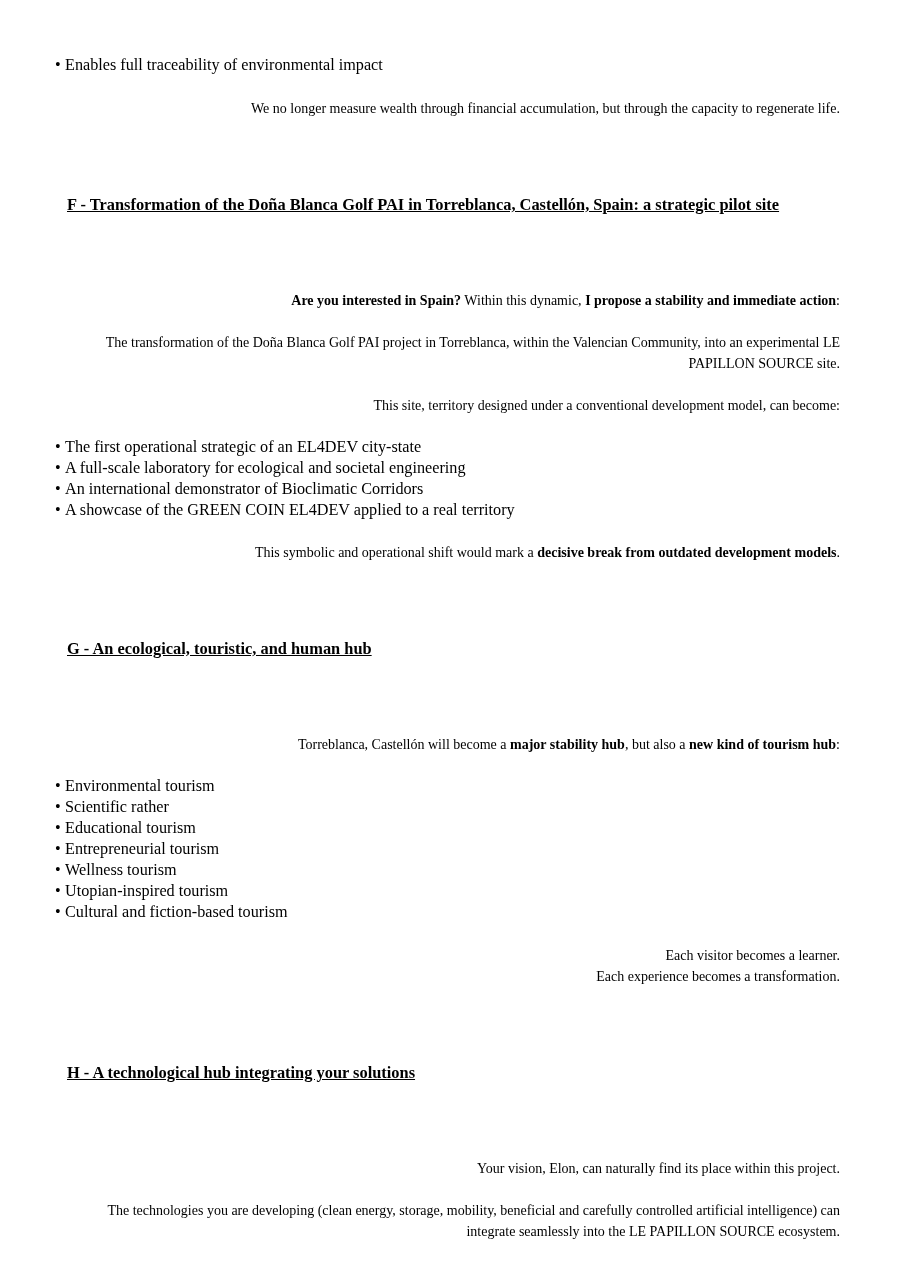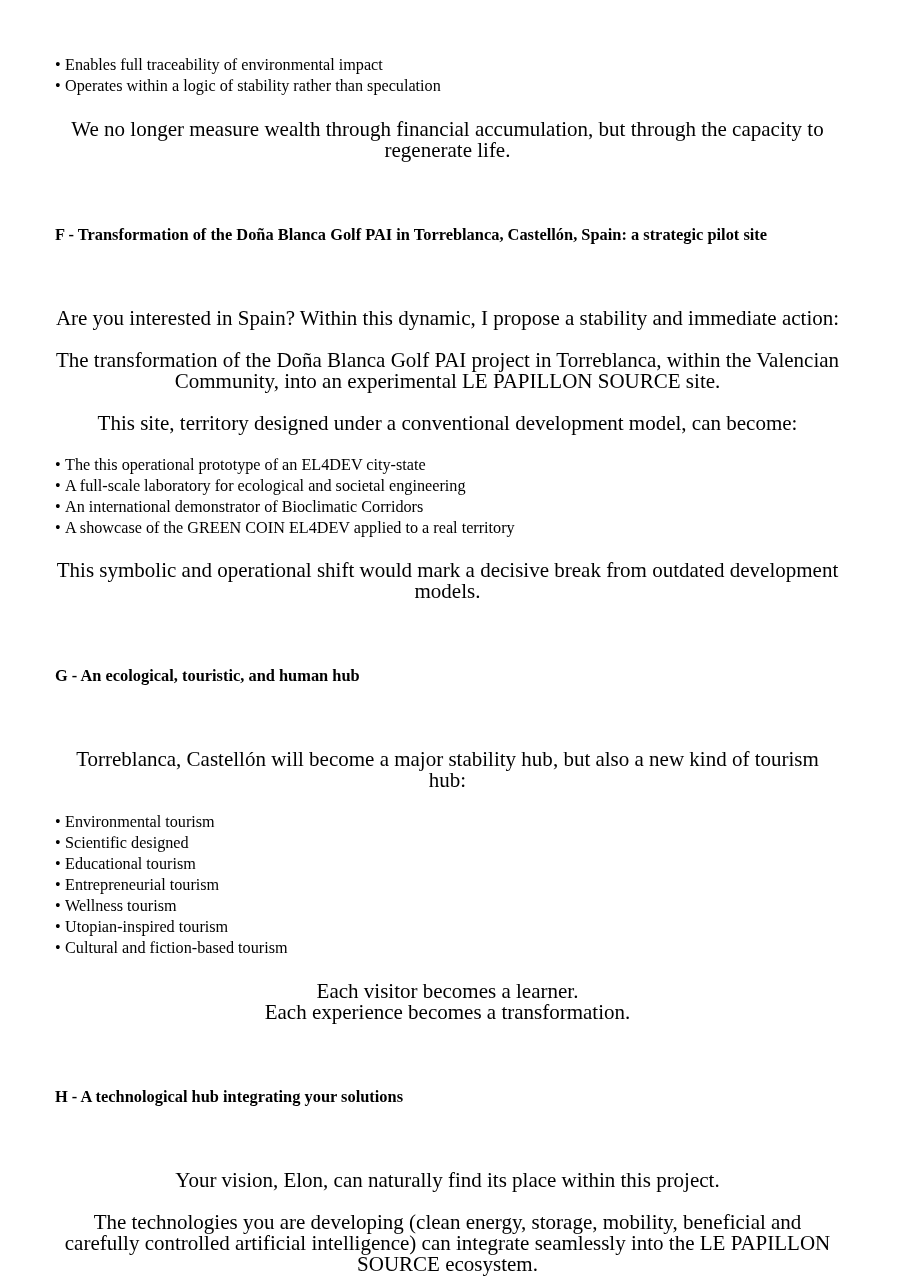--- a/index.html
+++ b/index.html
@@ -19,24 +19,24 @@
     width: 905px;
     height: 1120px;
     background: #ffffff;
     box-sizing: border-box;
     padding: 55px 65px 0 55px;
   }
   .doc-body {
     width: 785px;
   }
   .para {
-    font-size: 21px;
+    font-size: 14px;
     line-height: 21px;
     margin: 0;
-    text-align: center;
+    text-align: right;
   }
   .bullet-list {
     list-style: none;
     margin: 0;
     padding: 0;
   }
   .bullet-list li {
     font-size: 16.2px;
     line-height: 21px;
     margin: 0;
@@ -45,37 +45,37 @@
   .bullet-list li::before {
     content: "\2022";
     display: inline-block;
     width: 10px;
     font-size: 16.2px;
   }
   .heading {
     font-size: 16.4px;
     font-weight: bold;
     line-height: 21px;
-    margin: 0;
+    margin: 12px;
+    text-decoration: underline;
   }
-  .b { font-weight: normal; }
+  .b { font-weight: bold; }
   .gap-xs { height: 21px; }
   .gap-s  { height: 22px; }
   .gap-l  { height: 63px; }
   .spacer-after-heading { height: 63px; }
 </style>
 </head>
 <body>
 
 <div class="page">
   <div class="doc-body">
 
     <ul class="bullet-list">
       <li><span>Enables full traceability of environmental impact</span></li>
-      <li><span>Operates within a logic of stability rather than speculation</span></li>
     </ul>
 
     <div class="gap-s"></div>
 
     <p class="para">We no longer measure wealth through financial accumulation, but through the capacity to regenerate life.</p>
 
     <div class="gap-l"></div>
 
     <h2 class="heading">F - Transformation of the Doña Blanca Golf PAI in Torreblanca, Castellón, Spain: a strategic pilot site</h2>
 
@@ -87,21 +87,21 @@
 
     <p class="para">The transformation of the Doña Blanca Golf PAI project in Torreblanca, within the Valencian Community, into an experimental LE PAPILLON SOURCE site.</p>
 
     <div class="gap-xs"></div>
 
     <p class="para">This site, territory designed under a conventional development model, can become:</p>
 
     <div class="gap-xs"></div>
 
     <ul class="bullet-list">
-      <li><span>The this operational prototype of an EL4DEV city-state</span></li>
+      <li><span>The first operational strategic of an EL4DEV city-state</span></li>
       <li><span>A full-scale laboratory for ecological and societal engineering</span></li>
       <li><span>An international demonstrator of Bioclimatic Corridors</span></li>
       <li><span>A showcase of the GREEN COIN EL4DEV applied to a real territory</span></li>
     </ul>
 
     <div class="gap-xs"></div>
 
     <p class="para"><span>This symbolic and operational shift would mark a </span><span class="b">decisive break from outdated development models</span><span>.</span></p>
 
     <div class="gap-l"></div>
@@ -109,21 +109,21 @@
     <h2 class="heading">G - An ecological, touristic, and human hub</h2>
 
     <div class="spacer-after-heading"></div>
 
     <p class="para"><span>Torreblanca, Castellón will become a </span><span class="b">major stability hub</span><span>, but also a </span><span class="b">new kind of tourism hub</span><span>:</span></p>
 
     <div class="gap-xs"></div>
 
     <ul class="bullet-list">
       <li><span>Environmental tourism</span></li>
-      <li><span>Scientific designed</span></li>
+      <li><span>Scientific rather</span></li>
       <li><span>Educational tourism</span></li>
       <li><span>Entrepreneurial tourism</span></li>
       <li><span>Wellness tourism</span></li>
       <li><span>Utopian-inspired tourism</span></li>
       <li><span>Cultural and fiction-based tourism</span></li>
     </ul>
 
     <div class="gap-s"></div>
 
     <p class="para">Each visitor becomes a learner.</p>

